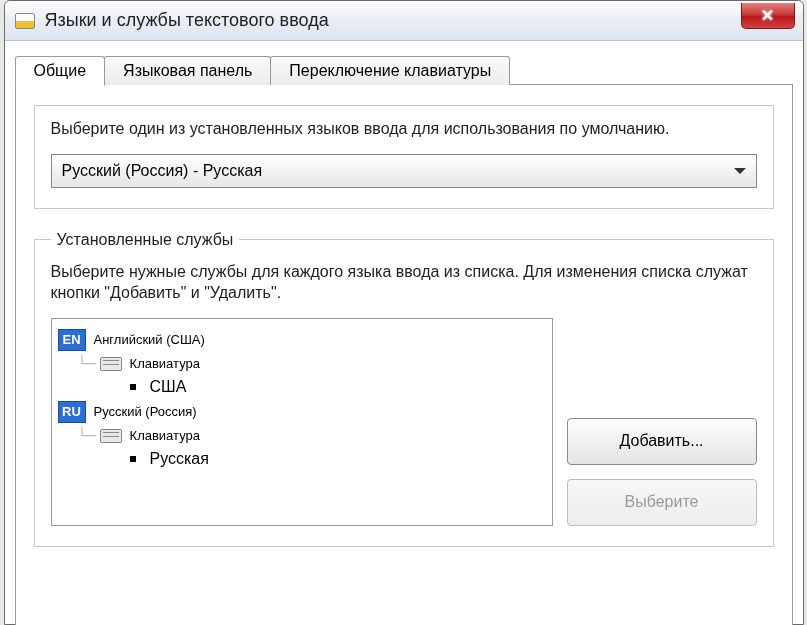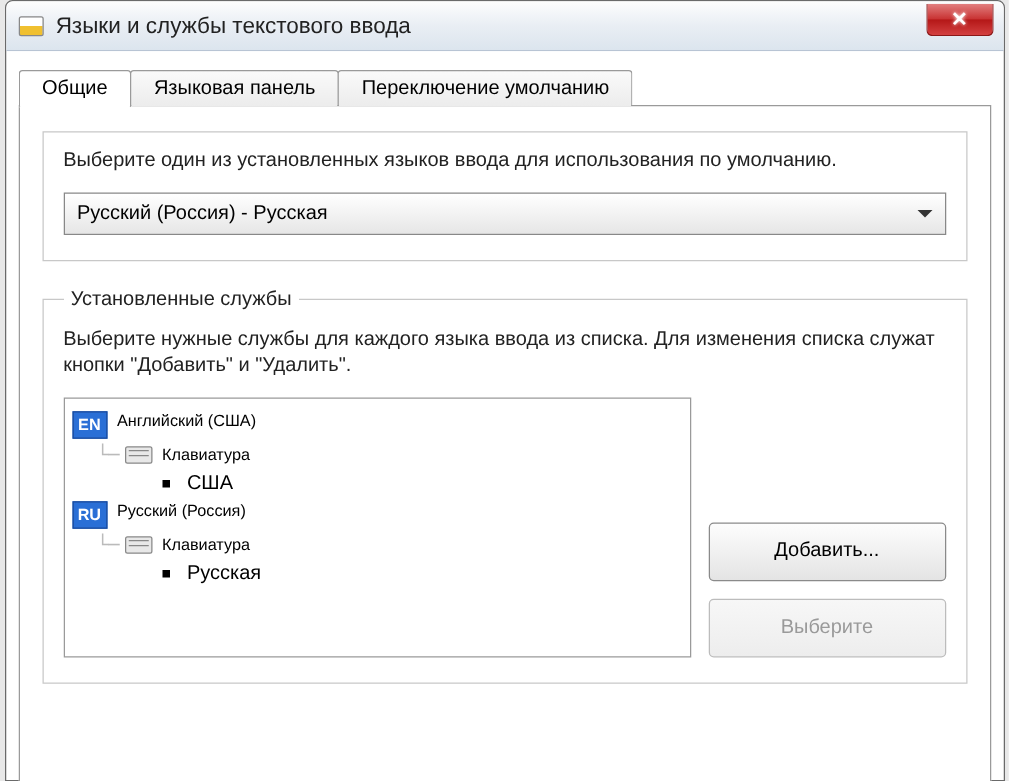--- a/index.html
+++ b/index.html
@@ -152,21 +152,21 @@
   border-radius: 4px;
   font-size: 16px;
   cursor: pointer;
 }
 .btn.disabled {
   color: #9a9a9a;
   border-color: #bcbcbc;
   background: linear-gradient(to bottom, #f7f7f7, #ededed);
   cursor: default;
 }
-.tree-lang { display: flex; padding: 2px 0; }
+.tree-lang { display: flex; align-items: center; padding: 2px 0; }
 .lang-badge {
   width: 28px; height: 22px;
   background: #2a6fd6;
   color: #fff;
   font-size: 13px;
   font-weight: bold;
   display: flex;
   align-items: center;
   justify-content: center;
   margin-right: 8px;
@@ -221,21 +221,21 @@
     <div class="titlebar-title">Языки и службы текстового ввода</div>
     <div class="close-btn">
       <span>✕</span>
     </div>
   </div>
 
   <div class="content-area">
     <div class="tabs">
       <div class="tab active">Общие</div>
       <div class="tab">Языковая панель</div>
-      <div class="tab">Переключение умолчанию</div>
+      <div class="tab">Переключение клавиатуры</div>
     </div>
 
     <div class="tab-panel">
 
       <fieldset>
         <div class="field-desc">Выберите один из установленных языков ввода для использования по умолчанию.</div>
         <div class="dropdown">
           <span>Русский (Россия) - Русская</span>
           <span class="dropdown-arrow"></span>
         </div>

